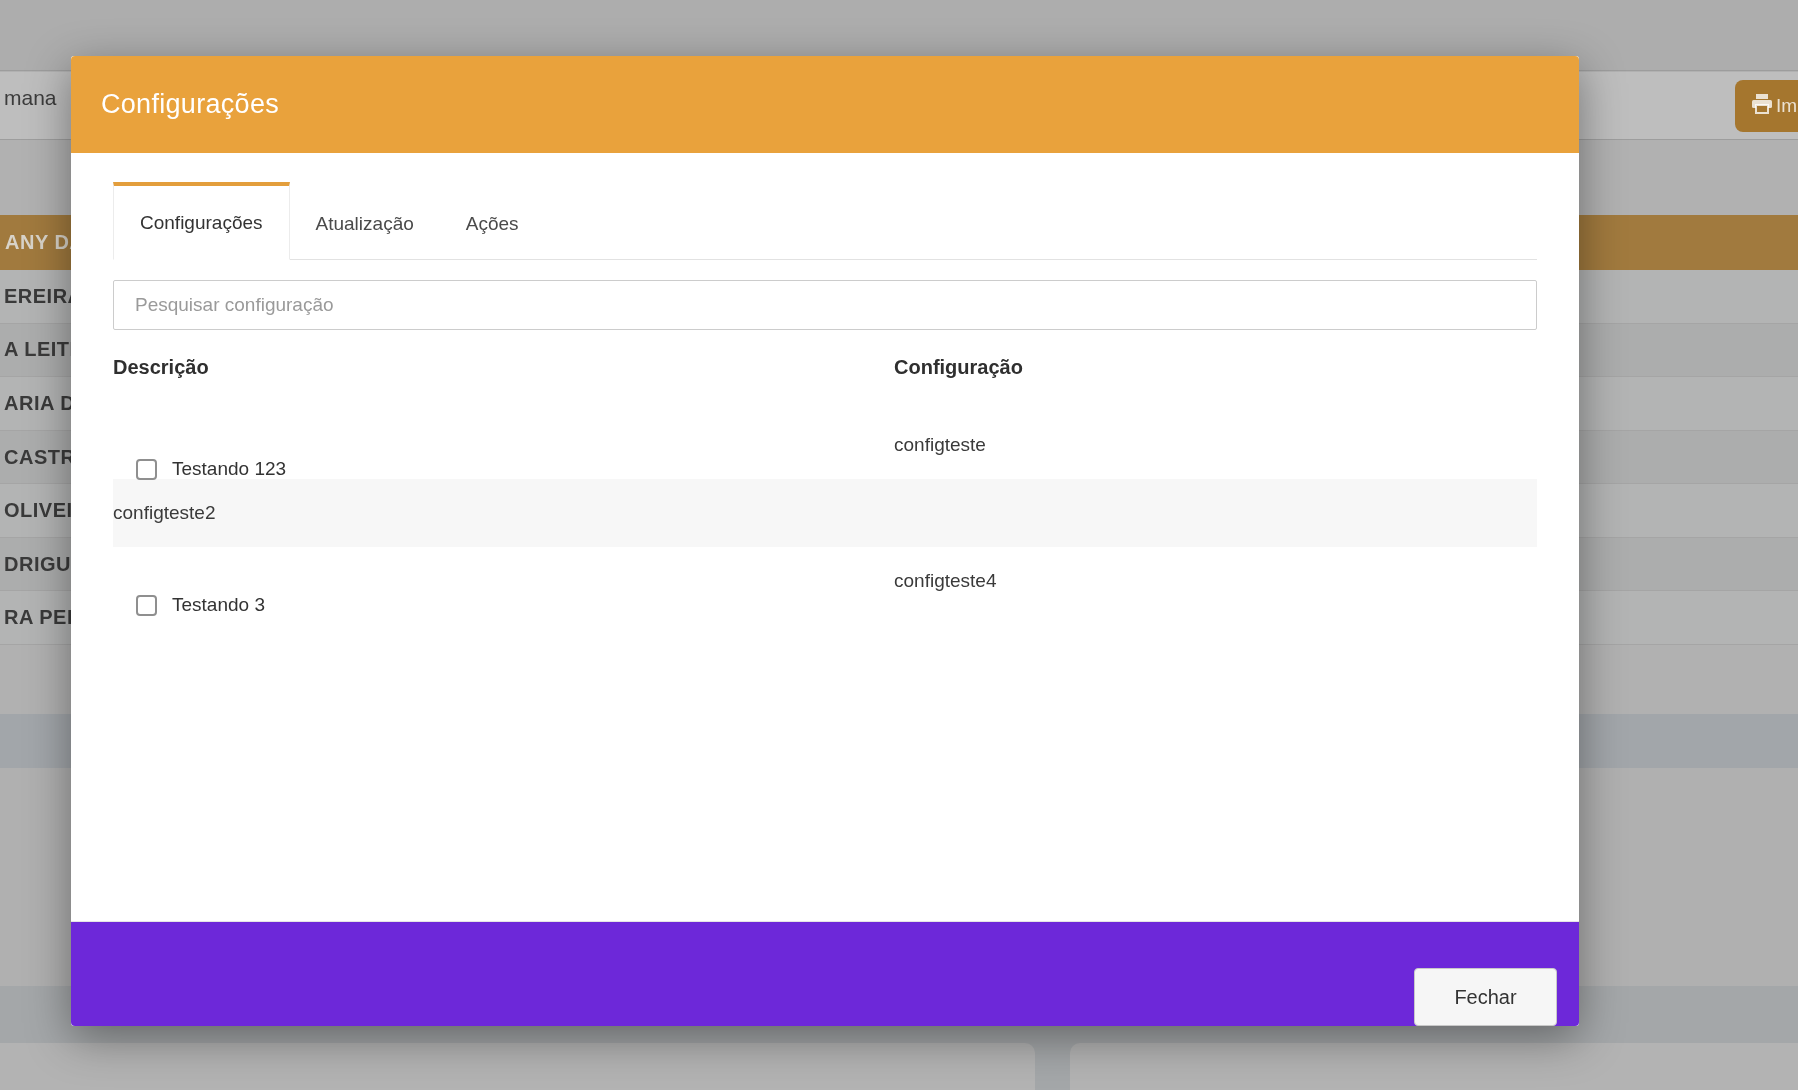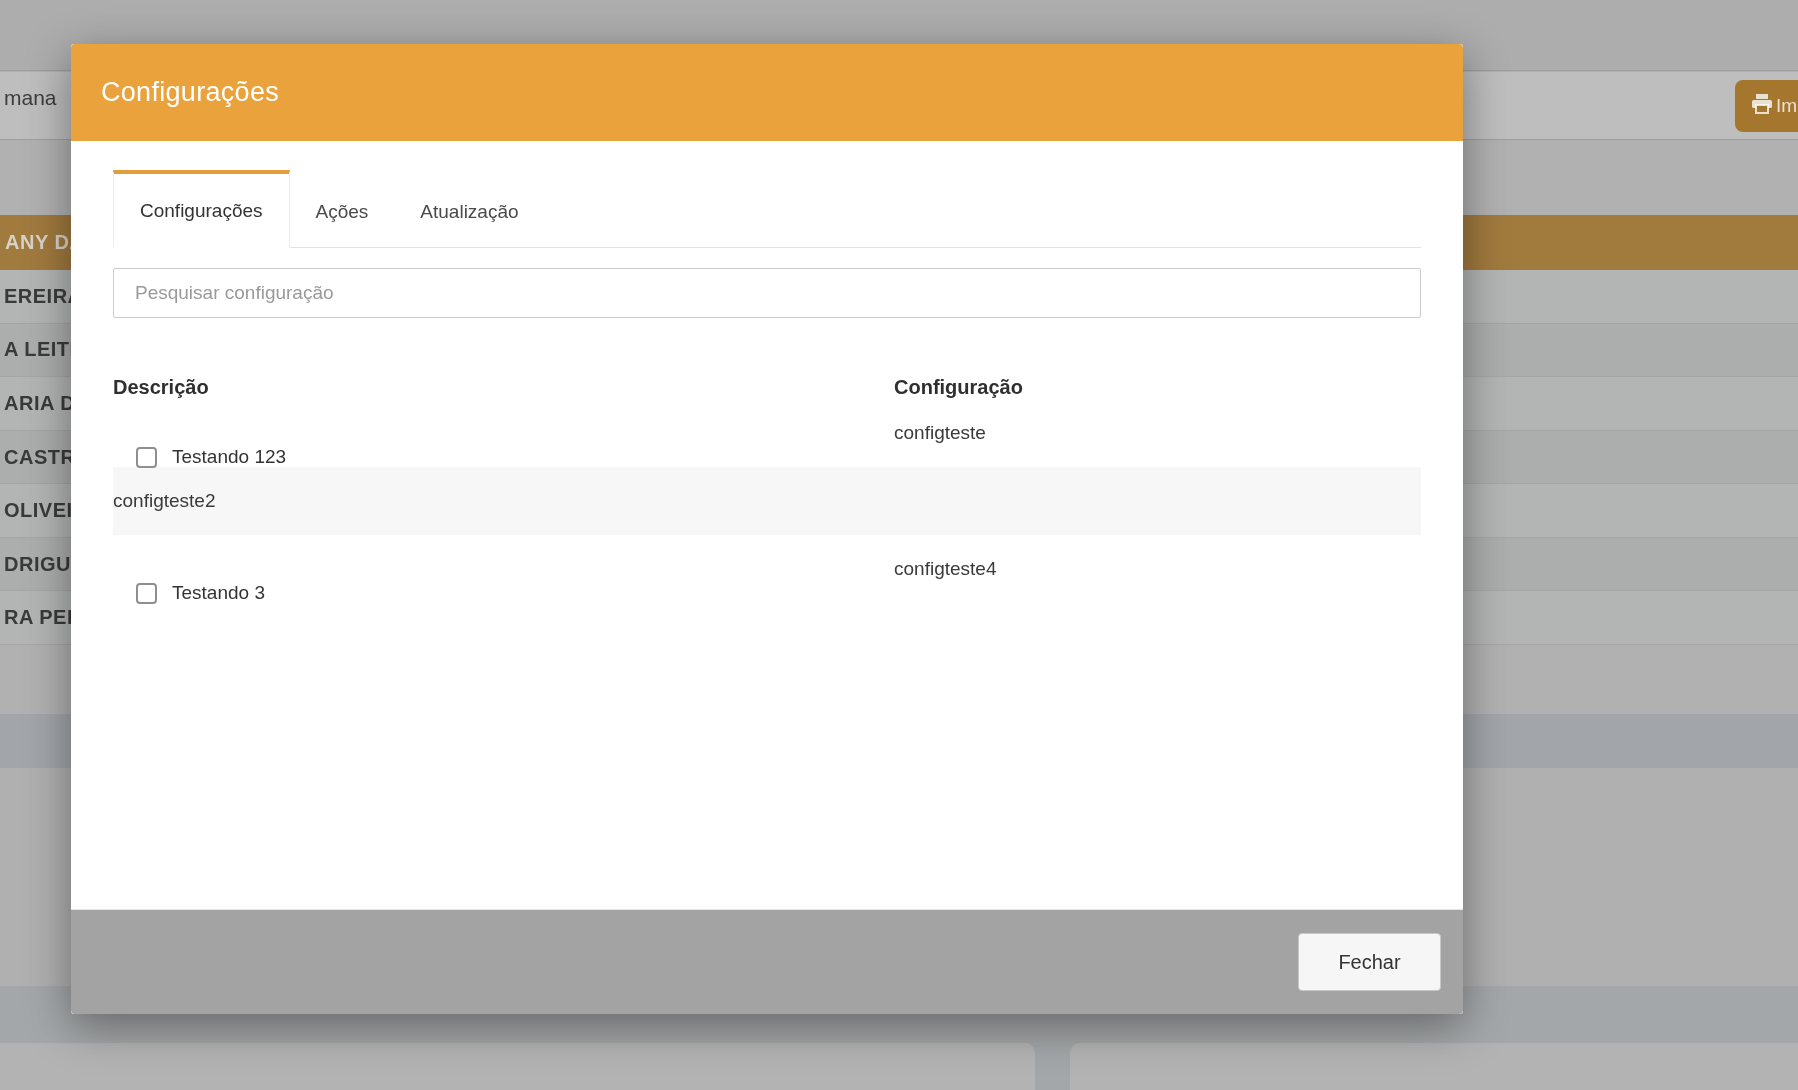--- a/index.html
+++ b/index.html
@@ -27,54 +27,54 @@
   .bg-row span { padding-left:4px; font-size:20px; font-weight:bold; color:#3A3A3A; letter-spacing:.5px; white-space:nowrap; }
 
   .bg-band-a { position:absolute; left:0; top:645px;  width:100%; height:69px;  background:#B1B1B1; }
   .bg-band-b { position:absolute; left:0; top:714px;  width:100%; height:54px;  background:#A2A6AA; }
   .bg-band-c { position:absolute; left:0; top:768px;  width:100%; height:218px; background:#B0B0B0; }
   .bg-band-d { position:absolute; left:0; top:986px;  width:100%; height:104px; background:#A4A7A9; }
   .bg-panel-left  { position:absolute; left:0; top:1043px; width:1035px; height:47px; background:#B3B3B3; border-top-right-radius:10px; }
   .bg-panel-right { position:absolute; left:1070px; top:1043px; width:728px; height:47px; background:#B3B3B3; border-top-left-radius:10px; }
 
   
-  .modal { position:absolute; left:71px; top:44px; width:1392px; height:970px;
+  .modal { position:absolute; left:71px; top:56px; width:1508px; height:970px;
     background:#FFFFFF; border-radius:3px; box-shadow:0 12px 45px rgba(0,0,0,0.40); }
   .modal-header { height:97px; background:#E9A23C; border-radius:4px 4px 0 0;
     display:flex; align-items:center; padding-left:30px; }
   .modal-title { color:#FFFFFF; font-size:27px; letter-spacing:.3px; }
 
   .modal-body { padding:0 42px; }
 
   .tabs { margin-top:29px; display:flex; align-items:flex-end; border-bottom:1px solid #E2E2E2; }
   .tab { padding:26px 26px 25px 26px; font-size:19px; color:#4A4A4A; cursor:pointer;
     border-top:4px solid transparent; margin-bottom:-1px; }
   .tab.active { background:#FFFFFF; color:#333333; border-top:4px solid #E39E3C;
     border-left:1px solid #ECECEC; border-right:1px solid #ECECEC; border-bottom:1px solid #FFFFFF; }
 
   .search-input { margin-top:20px; width:100%; height:50px; border:1px solid #CCCCCC; border-radius:2px;
     font-size:19px; color:#333; padding:0 21px; outline:none;
     font-family:"Liberation Sans","DejaVu Sans",sans-serif; }
   .search-input::placeholder { color:#9A9A9A; }
 
   .cfg-table { margin-top:26px; }
-  .cfg-head { display:flex; height:55px; align-items:flex-end; }
+  .cfg-head { display:flex; height:55px; align-items:flex-start; }
   .cfg-head .col1 { width:781px; font-size:20px; font-weight:bold; color:#2F2F2F; }
   .cfg-head .col2 { flex:1; font-size:20px; font-weight:bold; color:#2F2F2F; }
   .cfg-row { display:flex; height:68px; align-items:center; }
   .cfg-row:nth-child(odd) { background:#F7F7F7; }
   .cfg-row .col1 { width:781px; display:flex; align-items:center; padding-left:23px;margin-top:48px; }
   .cfg-row .col2 { flex:1; font-size:19px; color:#3A3A3A; }
   .cfg-checkbox { appearance:none; -webkit-appearance:none; width:21px; height:21px;
     border:2px solid #8F8F8F; border-radius:4px; background:#FFF; margin:0; cursor:pointer; }
   .cfg-row .desc { margin-left:15px; font-size:19px; color:#333333; }
 
   .modal-footer { position:absolute; left:0; bottom:0; width:100%; height:105px;
-    border-top:1px solid #E5E5E5; display:flex; align-items:center; justify-content:flex-end;
-    padding-right:22px; background:#a3a3a3; border-radius:0 0 4px 4px; }
+    border-top:1px solid #E5E5E5; display:flex; align-items:flex-end; justify-content:flex-end;
+    padding-right:22px; background:#6d28d9; border-radius:0 0 4px 4px; }
   .close-btn { width:143px; height:58px; background:#F6F6F6; border:1px solid #C8C8C8; border-radius:4px;
     font-size:20px; color:#333333; cursor:pointer;
     font-family:"Liberation Sans","DejaVu Sans",sans-serif; }
 </style>
 </head>
 <body>
 
 <div class="bg-layer">
   <div class="bg-topbar"></div>
   <div class="bg-subhead"></div>
@@ -128,22 +128,22 @@
 </div>
 
 <div class="modal">
   <div class="modal-header">
     <div class="modal-title">Configurações</div>
   </div>
 
   <div class="modal-body">
     <div class="tabs">
       <div class="tab active">Configurações</div>
+      <div class="tab">Atualização</div>
       <div class="tab">Ações</div>
-      <div class="tab">Atualização</div>
     </div>
 
     <input type="text" class="search-input" placeholder="Pesquisar configuração" style="">
 
     <div class="cfg-table">
       <div class="cfg-head">
         <div class="col1">Descrição</div>
         <div class="col2">Configuração</div>
       </div>
 

